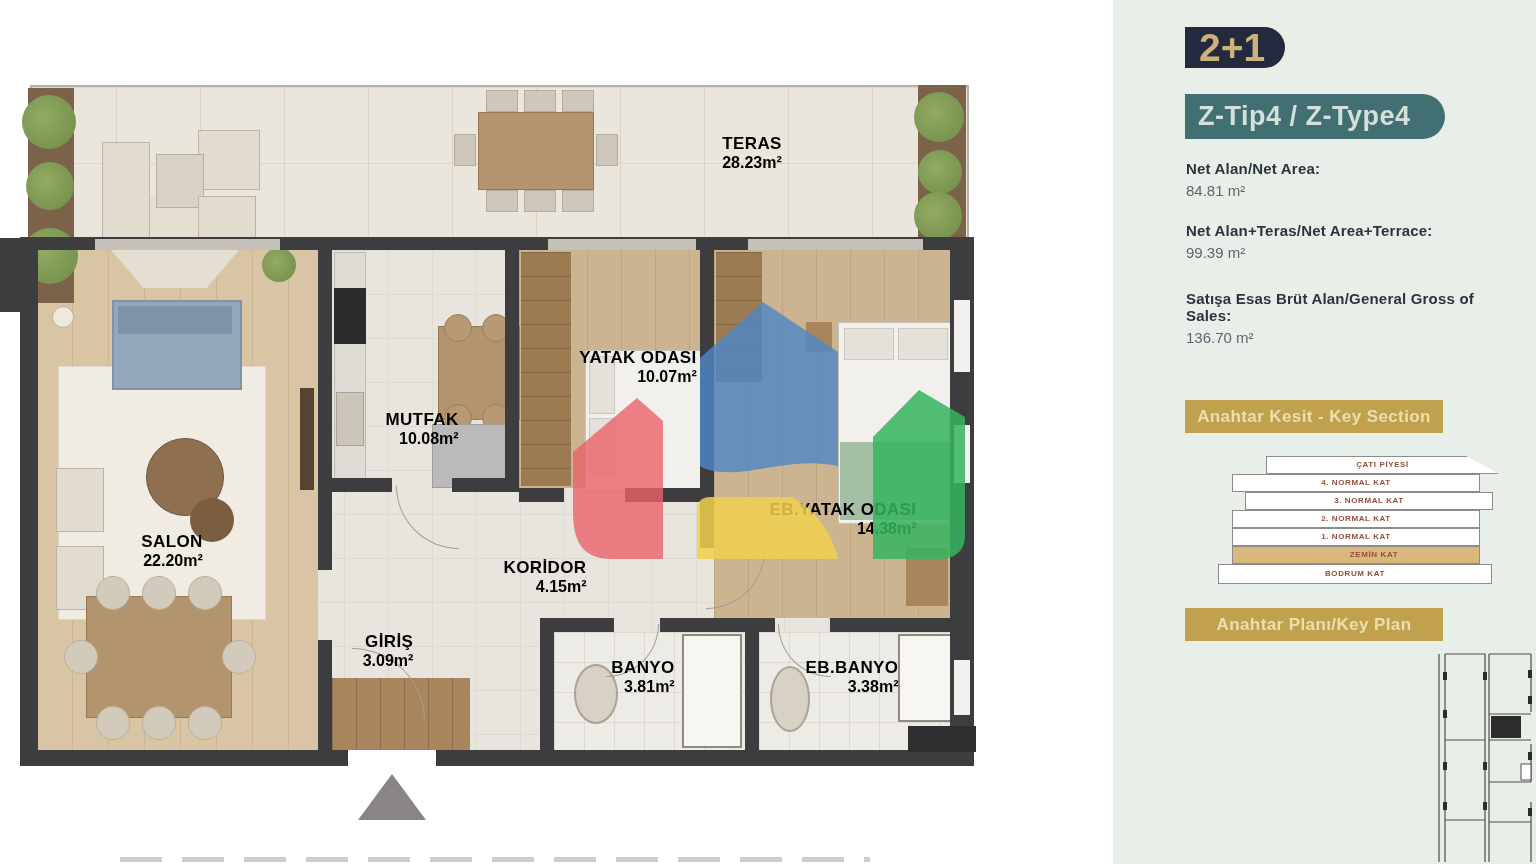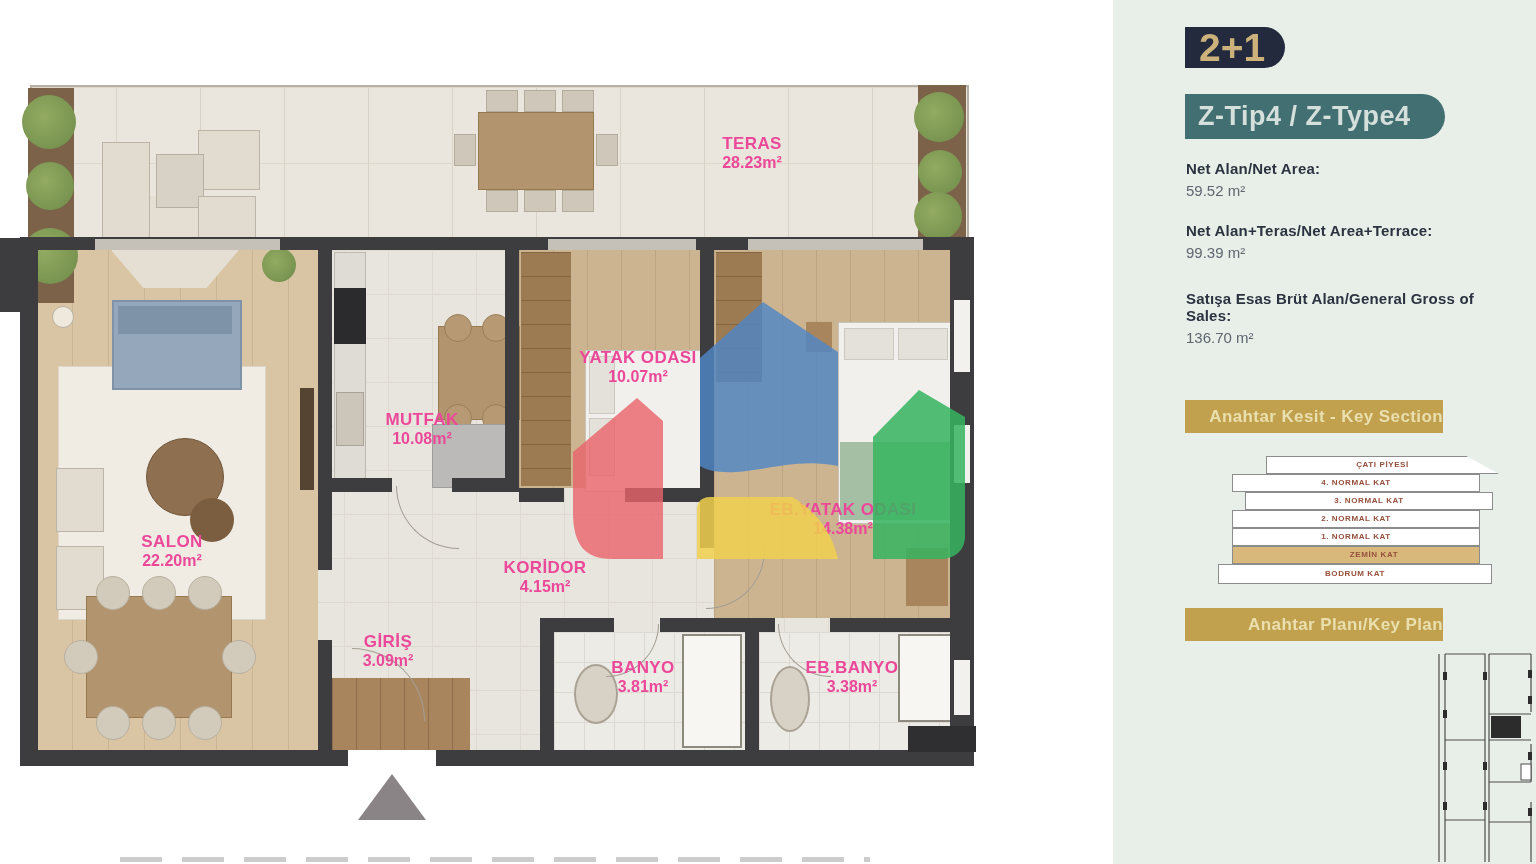--- a/index.html
+++ b/index.html
@@ -45,42 +45,42 @@
          border:1px solid #b3ab9b;z-index:2;}
   .oval{position:absolute;border-radius:50%;background:#d8d2c6;border:2px solid #aaa294;z-index:3;}
   .shower{position:absolute;background:#f7f6f3;border:2px solid #8f8a80;z-index:3;}
   .ward{position:absolute;background:#9c7a52;z-index:2;
         background-image:linear-gradient(rgba(60,40,20,.25) 1px,transparent 1px);
         background-size:100% 24px;}
   .bed{position:absolute;background:#f2f0ec;border:1px solid #c8c3ba;z-index:2;}
   .pillow{position:absolute;background:#e4e1da;border:1px solid #cdc8bf;z-index:3;}
   .arc{position:absolute;z-index:3;border:1.5px solid #a39d92;}
   .rlabel{position:absolute;z-index:7;transform:translateX(-50%);
-          text-align:center;color:#ec4899;}
+          text-align:right;color:#000000;}
   .rname{font-size:17px;font-weight:700;letter-spacing:.4px;white-space:nowrap;}
   .rarea{font-size:16px;font-weight:600;}
   #watermark{position:absolute;left:0;top:0;z-index:8;pointer-events:none;}
   #arrow{position:absolute;left:358px;top:774px;width:0;height:0;z-index:6;
         border-left:34px solid transparent;border-right:34px solid transparent;
         border-bottom:46px solid #8b8487;}
   #dashline{position:absolute;left:120px;top:857px;width:750px;height:5px;z-index:1;opacity:.35;
         background:repeating-linear-gradient(90deg,#6f6f6f 0 42px,transparent 42px 62px);}
   
   #sidebar{position:absolute;left:1113px;top:0;width:423px;height:864px;background:#e8efe9;}
   .badge-navy{position:absolute;left:72px;top:27px;width:100px;height:41px;background:#232a3e;
       border-radius:0 21px 21px 0;color:#ccb27a;font-size:39px;font-weight:700;
       line-height:41px;padding-left:14px;box-sizing:border-box;}
   .badge-teal{position:absolute;left:72px;top:94px;width:260px;height:45px;background:#426f72;
       border-radius:0 23px 23px 0;color:#d5dfdc;font-size:27px;font-weight:700;
       line-height:45px;padding-left:13px;box-sizing:border-box;letter-spacing:.5px;}
   .stat{position:absolute;left:73px;width:330px;}
   .stat-label{font-size:15px;font-weight:700;color:#2c3340;letter-spacing:.2px;}
   .stat-value{font-size:15px;color:#5f6670;margin-top:5px;}
   .banner{position:absolute;left:72px;width:258px;height:33px;background:#c1a14e;
-      color:#eadfae;font-size:17px;font-weight:700;text-align:right;line-height:33px;
+      color:#eadfae;font-size:17px;font-weight:700;text-align:center;line-height:33px;
       letter-spacing:.4px;}
   .ks-row{position:absolute;height:18px;background:#fff;border:1px solid #8c8c8c;
       box-sizing:border-box;text-align:center;font-size:8px;line-height:16px;
       color:#96503c;letter-spacing:.6px;font-weight:700;}
   .ks-zemin{background:#d9b87c;}
   .ks-cati{clip-path:polygon(0 0,86% 0,100% 100%,0 100%);margin-left:19px;}
 </style>
 </head>
 <body>
 
@@ -260,21 +260,21 @@
   <div class="badge-navy">
     <span>2+1</span>
   </div>
 
   <div class="badge-teal">
     <span>Z-Tip4 / Z-Type4</span>
   </div>
 
   <div class="stat" style="top:160px;">
     <div class="stat-label">Net Alan/Net Area:</div>
-    <div class="stat-value">59.52 m²</div>
+    <div class="stat-value">84.81 m²</div>
   </div>
   <div class="stat" style="top:222px;">
     <div class="stat-label">Net Alan+Teras/Net Area+Terrace:</div>
     <div class="stat-value">99.39 m²</div>
   </div>
   <div class="stat" style="top:290px;">
     <div class="stat-label">Satışa Esas Brüt Alan/General Gross of Sales:</div>
     <div class="stat-value">136.70 m²</div>
   </div>
 

